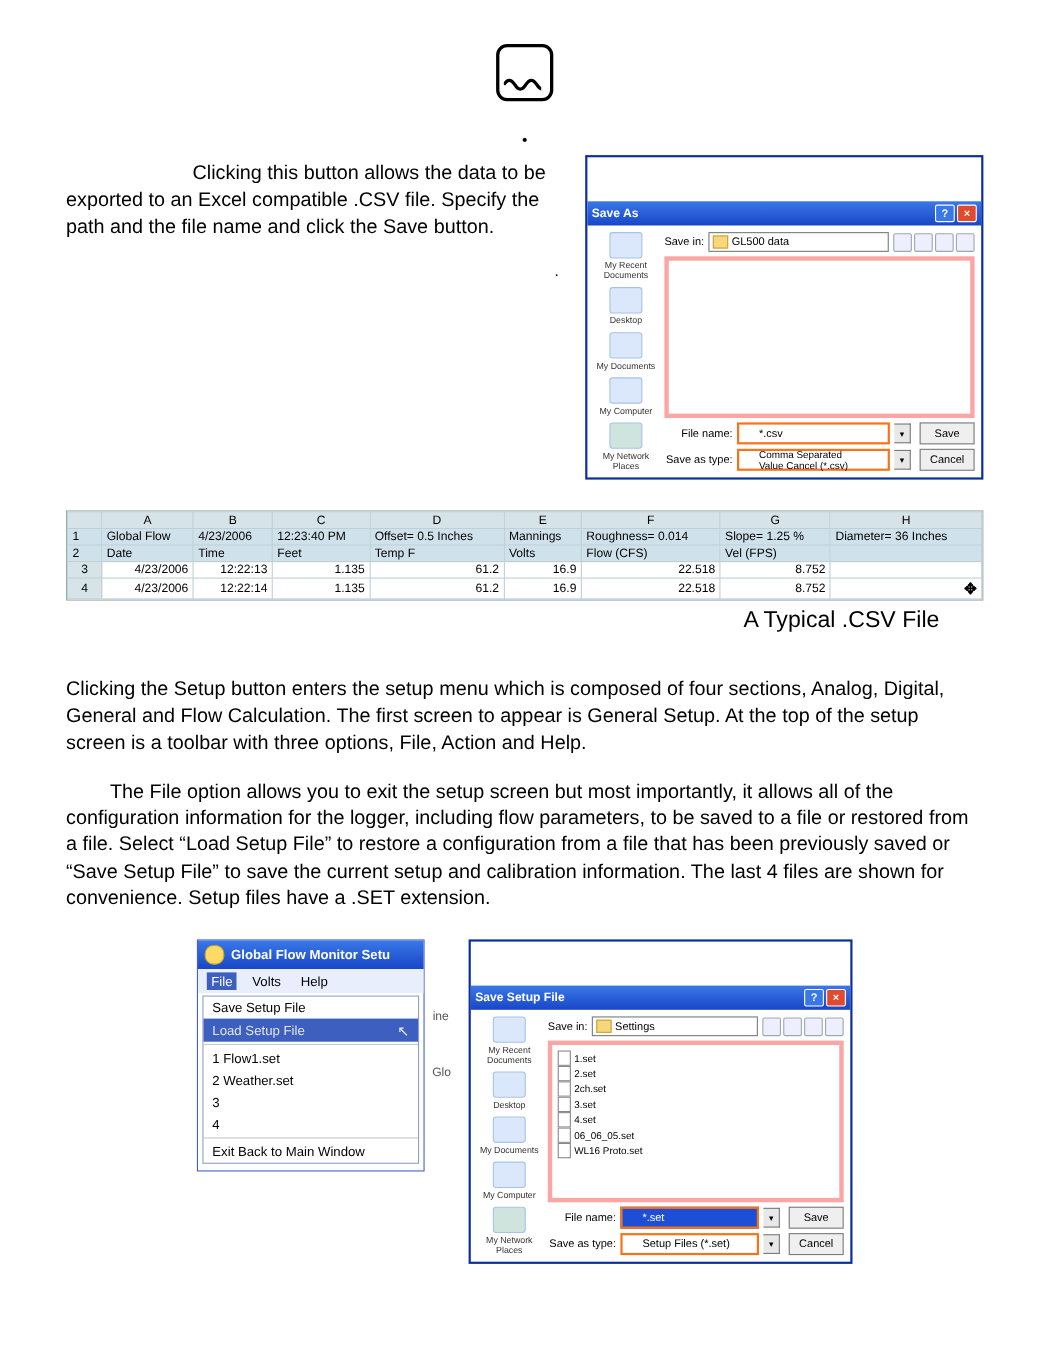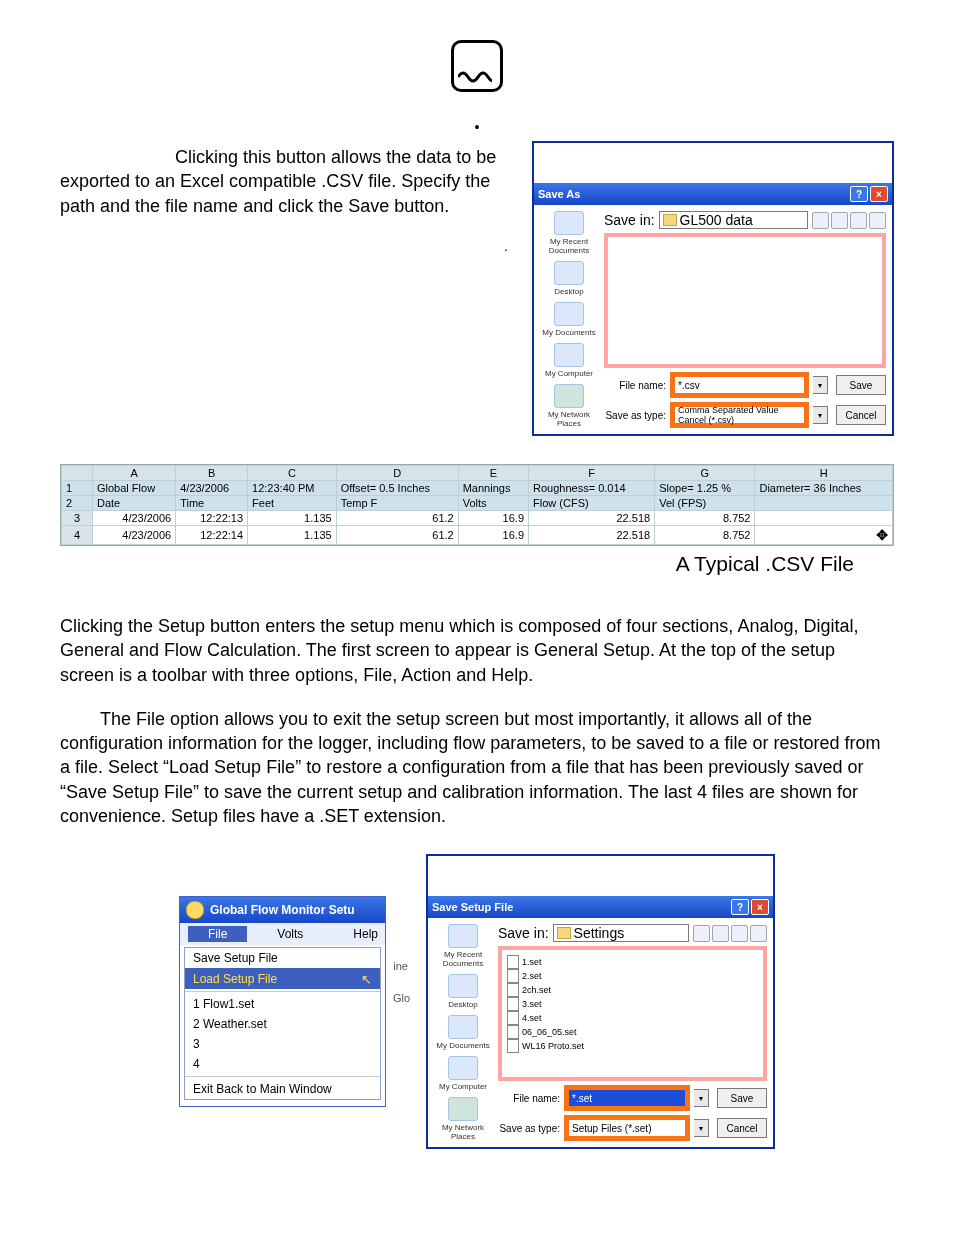--- a/index.html
+++ b/index.html
@@ -55,31 +55,31 @@
     display:flex;align-items:center;justify-content:center;
     font-size:10px;font-weight:bold;color:#fff;background:#3a78e7;
   }
   .titlebar .wbtn.close{background:#e04b2f}
   .dlg-body{display:flex;padding:6px;gap:6px}
   .places{width:58px;display:flex;flex-direction:column;gap:6px;align-items:center;text-align:center}
   .place{font-size:8px;line-height:9px;color:#333}
   .place .ico{width:28px;height:22px;border:1px solid #a6c3e6;border-radius:3px;margin:0 auto 2px;background:#dbe8fb;position:relative}
   .place .ico.net{background:#cfe4dc}
   .dlg-main{flex:1;display:flex;flex-direction:column}
-  .dlg-toprow{display:flex;align-items:center;gap:4px;margin-bottom:4px;font-size:14px}
+  .dlg-toprow{display:flex;align-items:center;gap:4px;margin-bottom:4px;font-size:10px}
   .dlg-toprow .combo{flex:1;border:1px solid #7a7a7a;height:16px;background:#fff;display:flex;align-items:center;padding:0 3px;gap:3px}
   .dlg-toprow .combo .fold{width:12px;height:10px;background:#f6d77a;border:1px solid #caa23d}
   .dlg-toprow .icobar{display:flex;gap:2px}
   .dlg-toprow .icobar .i{width:15px;height:15px;border:1px solid #9aa;background:#eef;border-radius:2px}
   .dlg-list{flex:1;border:4px solid #fca5a5;min-height:108px;background:#fff;padding:5px;font-size:9px;line-height:12px}
   .dlg-list .fi{display:flex;gap:3px;align-items:center}
   .dlg-list .fi .doc{width:10px;height:12px;border:1px solid #888;background:#fff}
   .dlg-bottom{display:flex;gap:4px;align-items:center;margin-top:4px;font-size:10px}
   .dlg-bottom label{width:62px;text-align:right}
-  .dlg-bottom .field{flex:1;border:5px solid #f97316;height:16px;background:#fff;padding:0 3px;display:flex;align-items:center}
+  .dlg-bottom .field{flex:1;border:2px solid #f97316;height:16px;background:#fff;padding:0 18px;display:flex;align-items:center}
   .dlg-bottom .arrow{width:14px;height:16px;border:1px solid #7a7a7a;border-left:none;background:#e8e8e8;display:flex;align-items:center;justify-content:center;font-size:8px}
   .dlg-btncol{display:flex;flex-direction:column;gap:3px;margin-left:4px}
   .dlg-btn{width:48px;height:18px;border:1px solid #7a7a7a;background:#efefef;font-size:10px;display:flex;align-items:center;justify-content:center}
   
   .sheet{
     margin:28px 0 6px 0;
     border:1px solid #9aa;
     font-family:Tahoma,Arial,sans-serif;
     font-size:11px;
   }
@@ -102,30 +102,30 @@
   .setupmenu{
     width:205px;border:1px solid #4461c9;
     font-family:Tahoma,Arial,sans-serif;font-size:12px;background:#fff;
   }
   .setupmenu .title{
     background:linear-gradient(#3a78e7,#1846c8);color:#fff;font-weight:bold;
     padding:4px 6px;display:flex;align-items:center;gap:6px
   }
   .setupmenu .title .ic{width:16px;height:16px;border-radius:8px;background:#ffd966;border:1px solid #c9a227}
   .setupmenu .menubar{display:flex;gap:10px;padding:3px 8px;background:#e9eefc;font-size:12px}
-  .setupmenu .menubar .m{padding:1px 20px}
+  .setupmenu .menubar .m{padding:1px 4px}
   .setupmenu .menubar .m.active{background:var(--menu-hi);color:#fff}
   .setupmenu .drop{border:1px solid #8ea0c9;margin:2px 4px 6px 4px;font-size:12px}
   .setupmenu .drop .item{padding:3px 8px}
-  .setupmenu .drop .item.hi{background:var(--menu-hi);color:#fde047;display:flex;justify-content:space-between;align-items:center}
+  .setupmenu .drop .item.hi{background:var(--menu-hi);color:#e5e5e5;display:flex;justify-content:space-between;align-items:center}
   .setupmenu .drop hr{border:none;border-top:1px solid #c9c9c9;margin:2px 0}
   .edgelabels{position:relative}
   .edgelabels .lbl{position:absolute;font-size:11px;color:#555}
   
-  .row2{display:flex;gap:40px;align-items:center;margin-top:26px;justify-content:center}
+  .row2{display:flex;gap:40px;align-items:flex-start;margin-top:26px;justify-content:center}
   
   .mouse{font-size:13px;display:inline-block;transform:translateY(1px)}
 </style>
 </head>
 <body>
 <div class="page">
 
 <div class="logo-wrap">
   <span class="logo">
     <svg width="34" height="16" viewBox="0 0 34 16">
@@ -290,21 +290,21 @@
         <hr>
         <div class="item">1 Flow1.set</div>
         <div class="item">2 Weather.set</div>
         <div class="item">3</div>
         <div class="item">4</div>
         <hr>
         <div class="item">Exit Back to Main Window</div>
       </div>
     </div>
     <span class="lbl" style="right:-22px;top:64px">ine</span>
-    <span class="lbl" style="right:-24px;top:96px">Glo</span>
+    <span class="lbl" style="right:-24px;top:115px">Glo</span>
   </div>
 
   <div class="win med">
     <div class="titlebar">
       <span>Save Setup File</span>
       <span class="btns">
         <span class="wbtn">?</span>
         <span class="wbtn close">×</span>
       </span>
     </div>

